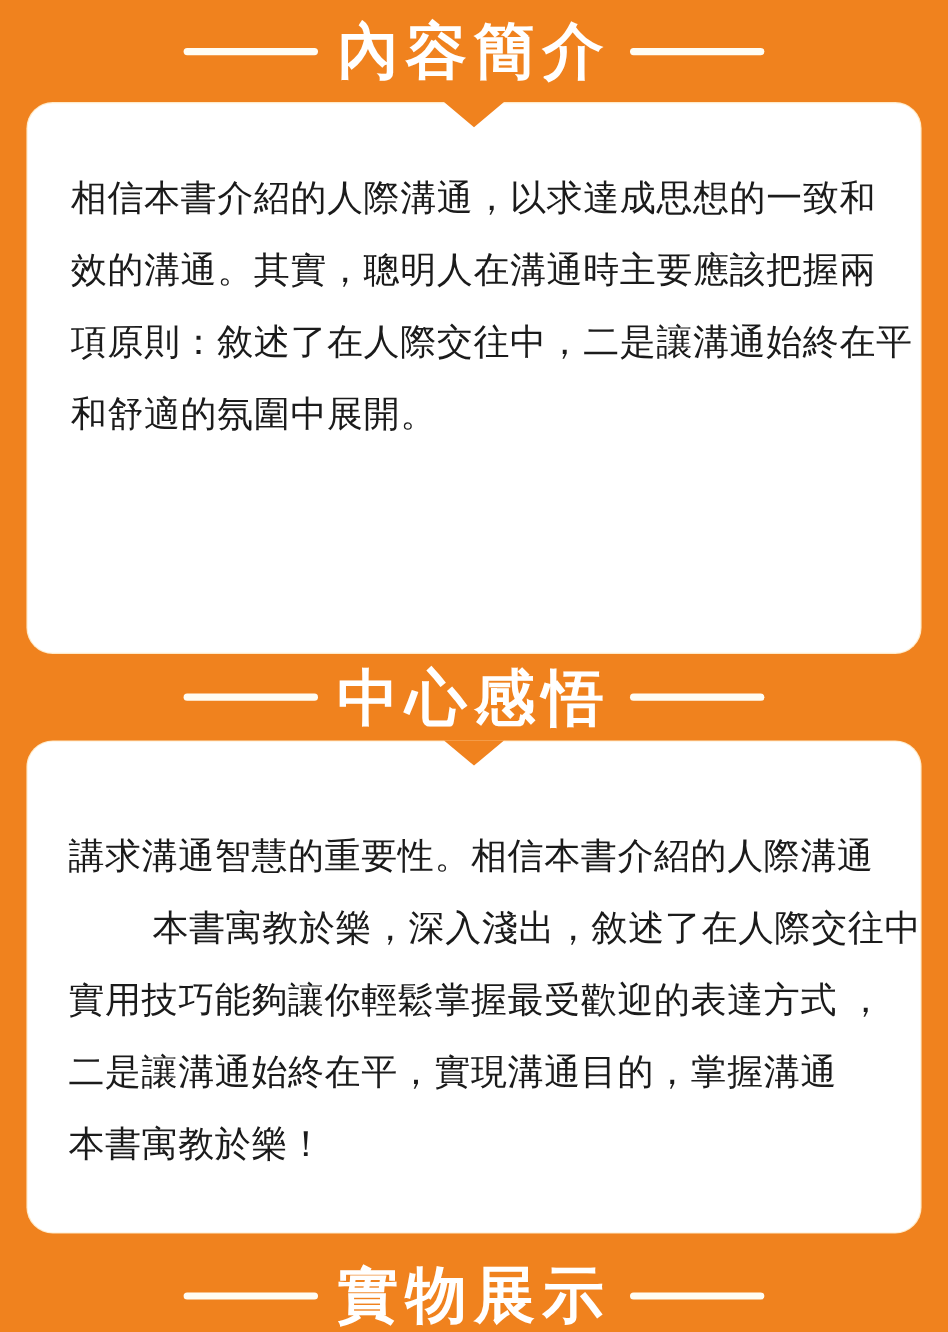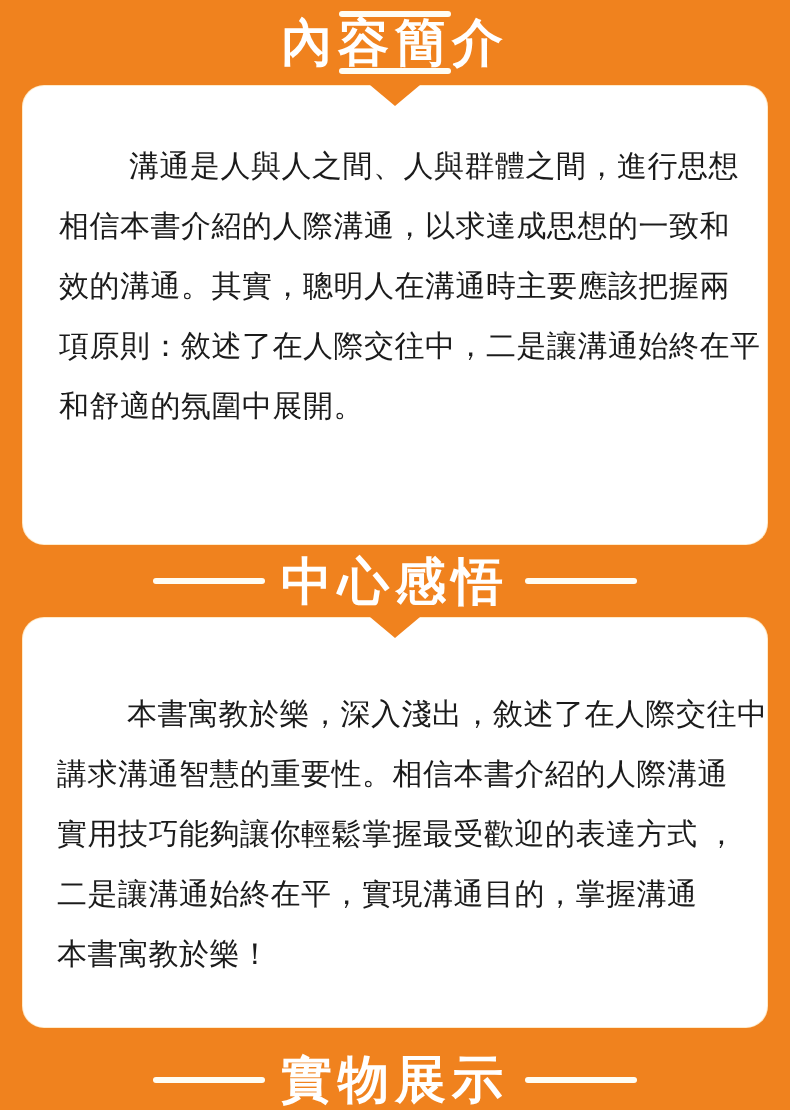--- a/index.html
+++ b/index.html
@@ -19,21 +19,21 @@
     font-family: "Liberation Sans", "DejaVu Sans", sans-serif;
   }
   .page { width: 790px; height: 1110px; overflow: hidden; }
 
   .band {
     display: flex;
     align-items: center;
     justify-content: center;
     background: var(--background-orange);
   }
-  .band-top { height: 85px; flex-direction: column; }
+  .band-top { height: 85px; }
   .band-mid { height: 72px; }
   .band-bottom { height: 103px; }
 
   .heading-text {
     color: var(--heading-text);
     font-size: 51px;
     font-weight: bold;
     letter-spacing: 6px;
     line-height: 1;
     white-space: nowrap;
@@ -85,37 +85,36 @@
 <div class="page">
 
   <div class="band band-top">
     <span class="dash"></span>
     <span class="heading-text">內容簡介</span>
     <span class="dash"></span>
   </div>
 
   <div class="card card-intro">
     <div class="notch"></div>
-    <p class="line indent">溝通是人與人之間、人與群體之間，進行思想</p>
     <p class="line">相信本書介紹的人際溝通，以求達成思想的一致和</p>
     <p class="line">效的溝通。其實，聰明人在溝通時主要應該把握兩</p>
     <p class="line">項原則：敘述了在人際交往中，二是讓溝通始終在平</p>
     <p class="line">和舒適的氛圍中展開。</p>
   </div>
 
   <div class="band band-mid">
     <span class="dash"></span>
     <span class="heading-text">中心感悟</span>
     <span class="dash"></span>
   </div>
 
   <div class="card card-insight">
     <div class="notch"></div>
+    <p class="line">講求溝通智慧的重要性。相信本書介紹的人際溝通</p>
     <p class="line indent">本書寓教於樂，深入淺出，敘述了在人際交往中</p>
-    <p class="line">講求溝通智慧的重要性。相信本書介紹的人際溝通</p>
     <p class="line">實用技巧能夠讓你輕鬆掌握最受歡迎的表達方式 ，</p>
     <p class="line">二是讓溝通始終在平，實現溝通目的，掌握溝通</p>
     <p class="line">本書寓教於樂！</p>
   </div>
 
   <div class="band band-bottom">
     <span class="dash"></span>
     <span class="heading-text">實物展示</span>
     <span class="dash"></span>
   </div>

